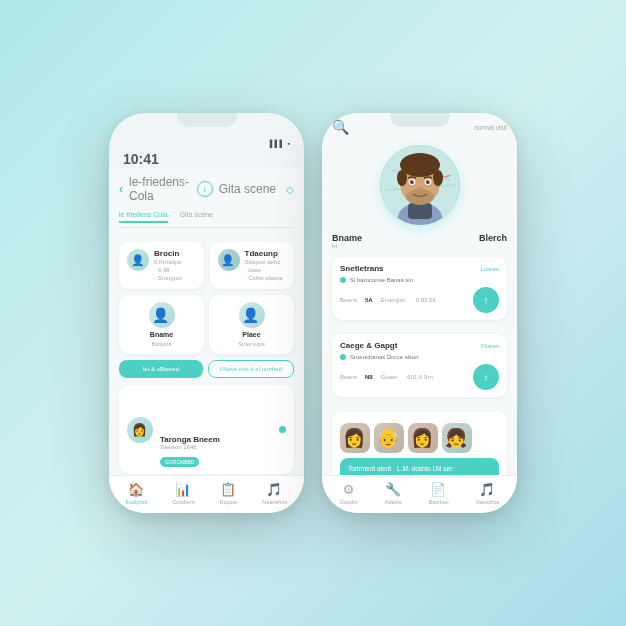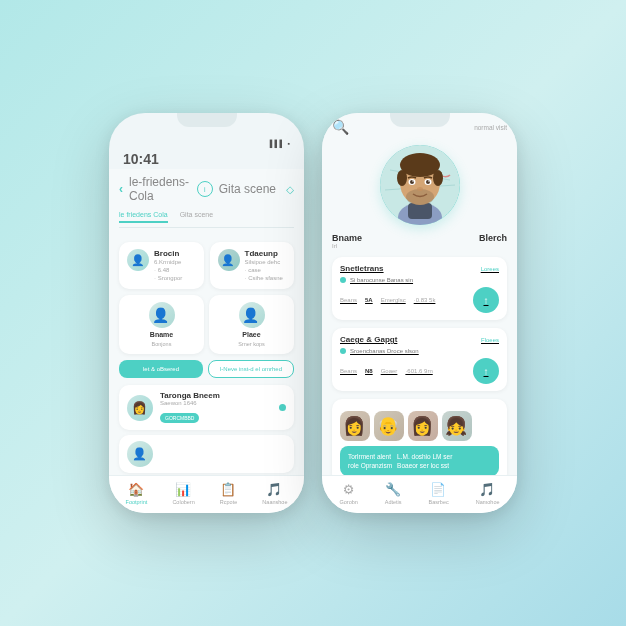--- a/index.html
+++ b/index.html
@@ -204,21 +204,21 @@
     .list-item {
       display: flex;
       align-items: center;
       gap: 7px;
       margin-bottom: 5px;
       background: #fff;
       border-radius: 10px;
       padding: 6px 8px;
       box-shadow: 0 1px 4px rgba(0,0,0,0.05);
     }
-    .list-info { flex: 1; }
+    .list-info { flex: 1; margin-top: 44px; }
     .list-name {
       font-size: 8px;
       font-weight: 700;
       color: #333;
     }
     .list-sub {
       font-size: 6px;
       color: #aaa;
     }
     .list-badge {
@@ -299,23 +299,22 @@
       color: #333;
     }
     .profile-sub {
       font-size: 6px;
       color: #aaa;
     }
     .info-card {
       background: #fff;
       border-radius: 10px;
       padding: 7px 8px;
-      margin-bottom: 8px;
+      margin-bottom: 14px;
       box-shadow: 0 1px 4px rgba(0,0,0,0.06);
-      text-decoration: underline;
     }
     .info-card-header {
       display: flex;
       justify-content: space-between;
       align-items: center;
       margin-bottom: 4px;
     }
     .info-card-title {
       font-size: 8px;
       font-weight: 700;

